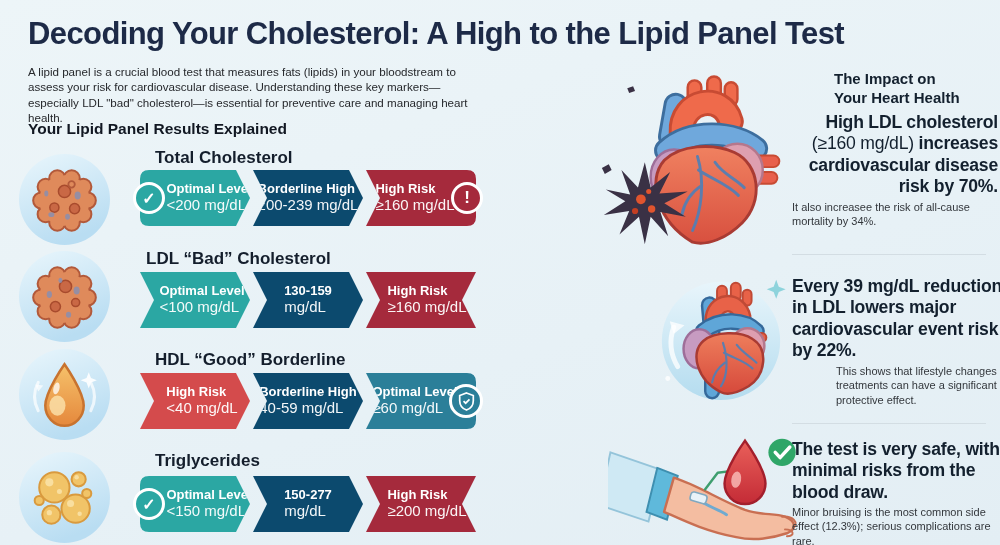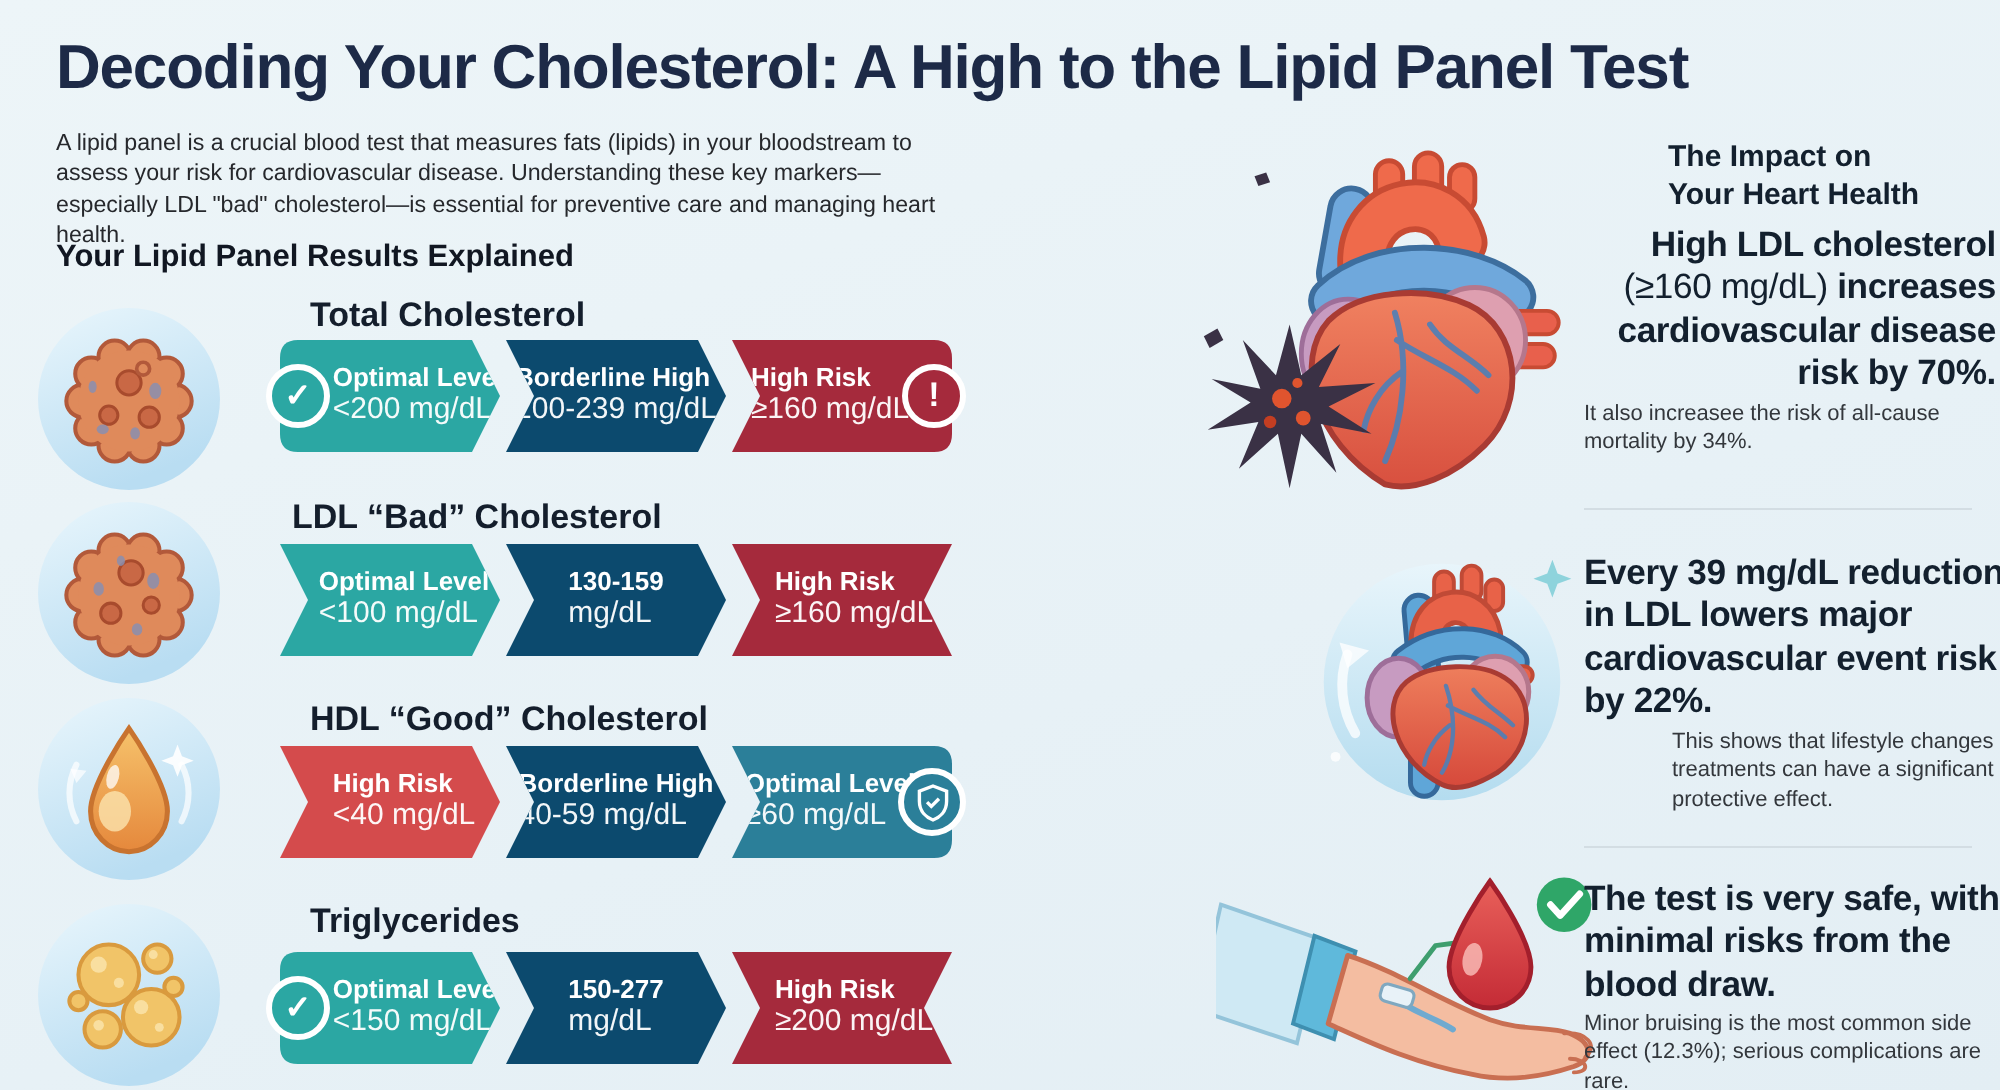--- a/index.html
+++ b/index.html
@@ -206,21 +206,21 @@
     <circle cx="46" cy="46" r="45" fill="url(#cbg3)"></circle>
     <path d="M20 62 A30 30 0 0 1 20 34" fill="none" stroke="#ffffff" stroke-width="3" opacity="0.7" stroke-linecap="round"></path>
     <path d="M72 34 A30 30 0 0 1 72 62" fill="none" stroke="#ffffff" stroke-width="3" opacity="0.7" stroke-linecap="round"></path>
     <path d="M17 36 l3 7 5 -6 Z" fill="#ffffff" opacity="0.7"></path>
     <path d="M46 16 C46 16 27 43 27 57 a19 20 0 0 0 38 0 C65 43 46 16 46 16 Z" fill="url(#dropg)" stroke="#c8732f" stroke-width="2.5"></path>
     <ellipse cx="39" cy="57" rx="8" ry="10" fill="#fbe3ae" opacity="0.8"></ellipse>
     <ellipse cx="38" cy="40" rx="3" ry="6" fill="#ffffff" opacity="0.75" transform="rotate(14 38 40)"></ellipse>
     <path d="M70 24 l2.2 5.8 5.8 2.2 -5.8 2.2 -2.2 5.8 -2.2 -5.8 -5.8 -2.2 5.8 -2.2 Z" fill="#ffffff" opacity="0.9"></path>
   </svg>
 </div>
-<div class="abs row-title" style="left:155px;top:350px;">HDL “Good” Cholesterol</div>
+<div class="abs row-title" style="left:155px;top:350px;">HDL “Good” Borderline</div>
 <div class="abs bar" style="left:140px;top:373px;">
   <div class="bar-track">
     <div class="seg c-red sh-mid" style="padding-left:14px;">
       <div class="seg-inner">
         <div class="seg-label">High Risk</div>
         <div class="seg-value">&lt;40 mg/dL</div>
       </div>
     </div>
     <div class="seg c-orange sh-mid">
       <div class="seg-inner">

